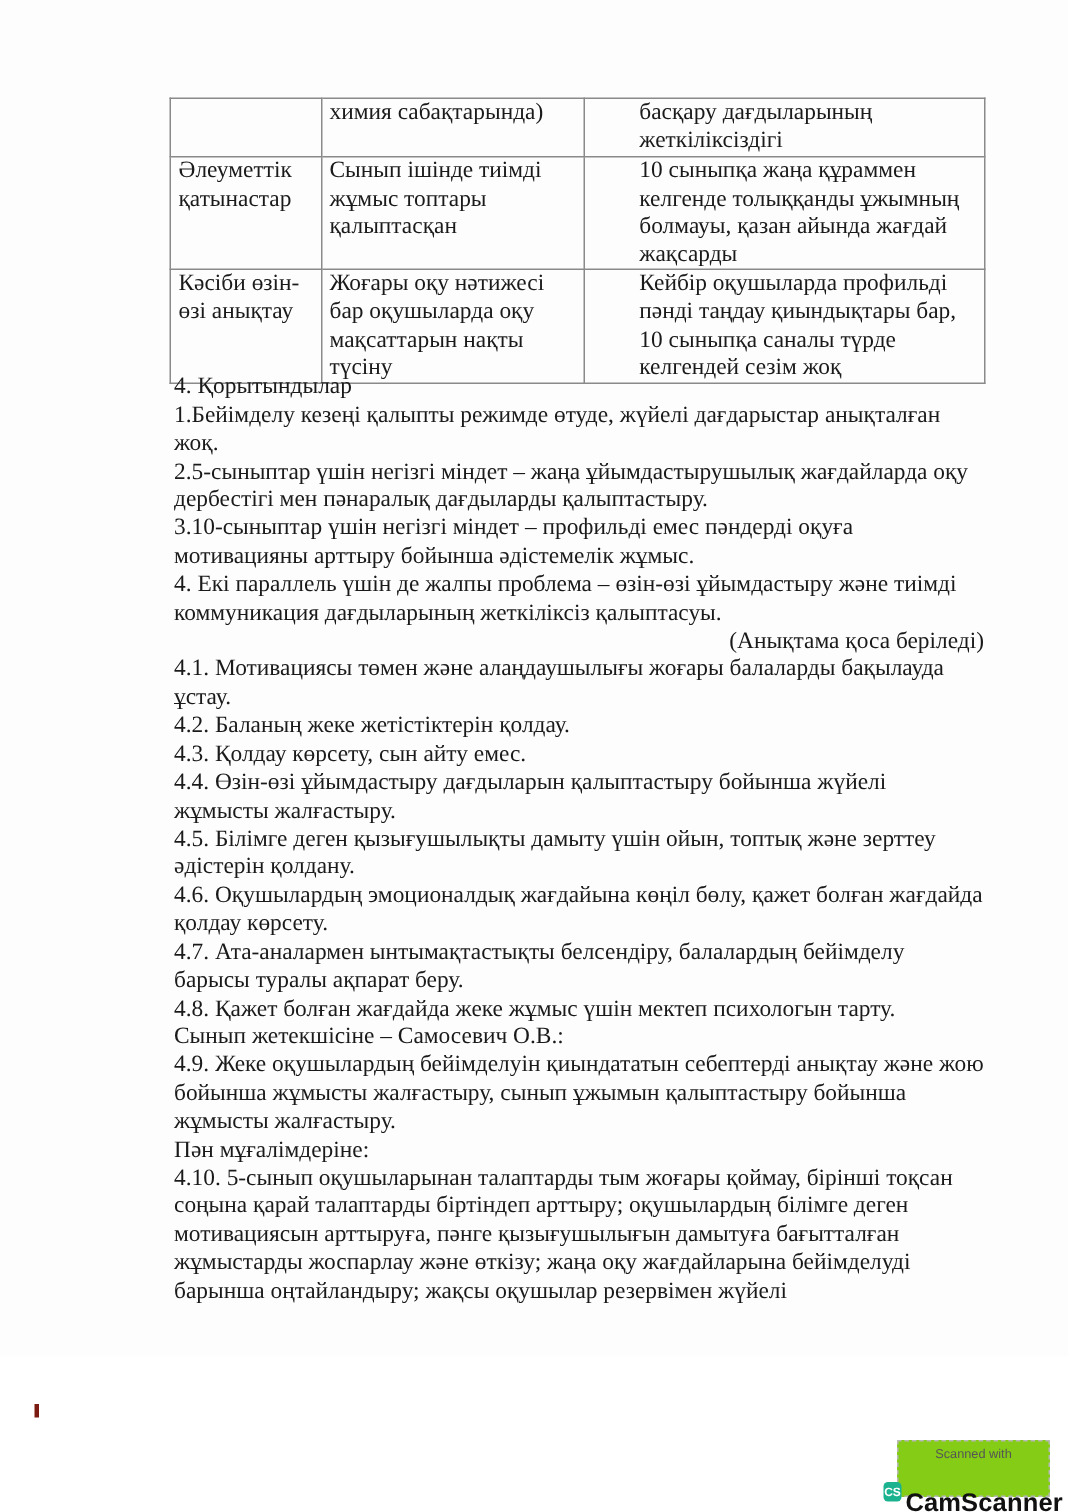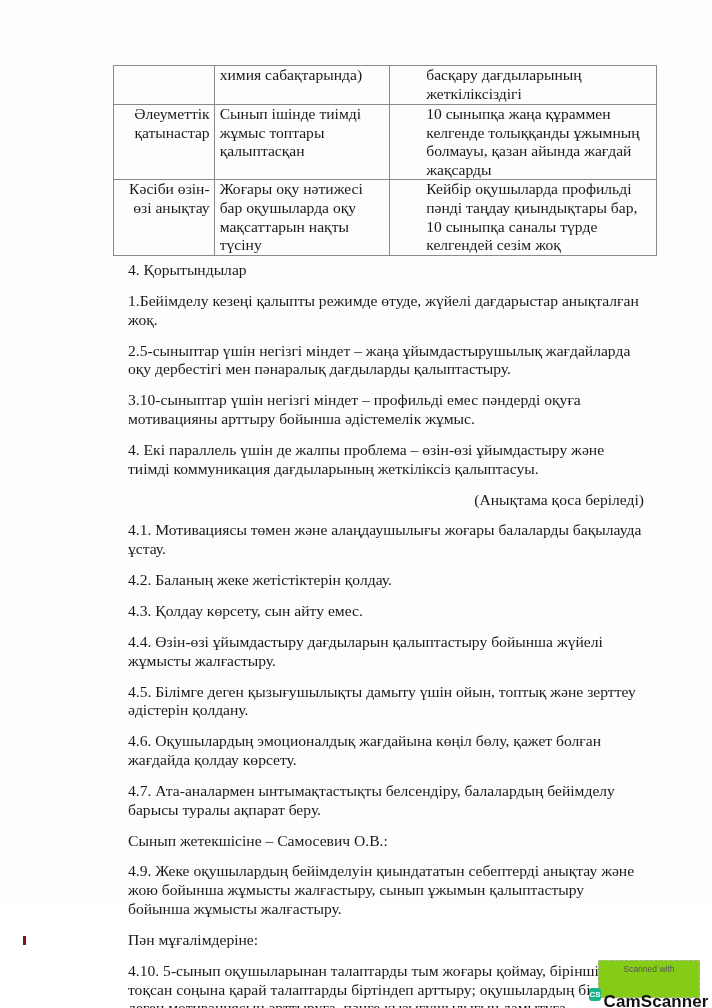--- a/index.html
+++ b/index.html
@@ -28,37 +28,37 @@
       width: 544px;
       border-collapse: collapse;
       font-size: 15.6px;
       line-height: 18.6px;
     }
     .doc-table td {
       border: 1px solid #8a8a8a;
       vertical-align: top;
       padding: 0 4px 0 5px;
     }
-    .doc-table td.c1 { width: 93px; text-align: right; }
+    .doc-table td.c1 { width: 93px; }
     .doc-table td.c2 { width: 176px; }
     .doc-table td.c3 { width: 245px; padding-left: 36px; }
     .doc-table tr.r1 td { height: 38px; }
     .doc-table tr.r2 td { height: 73px; }
     .doc-table tr.r3 td { height: 71px; }
 
     .body-text {
       position: absolute;
       left: 116px;
       top: 249px;
       width: 540px;
       font-size: 15.6px;
       line-height: 18.85px;
     }
     .body-text p {
-      margin: 12px;
+      margin: 0;
       padding: 0;
     }
     .body-text .right {
       text-align: right;
       padding-right: 0;
     }
     .body-text .heading {
       font-weight: bold;
       font-size: 16.2px;
     }
@@ -148,20 +148,21 @@
     <p>4. Екі параллель үшін де жалпы проблема – өзін-өзі ұйымдастыру және тиімді коммуникация дағдыларының жеткіліксіз қалыптасуы.</p>
     <p class="right">(Анықтама қоса беріледі)</p>
 
     <p>4.1. Мотивациясы төмен және алаңдаушылығы жоғары балаларды бақылауда ұстау.</p>
     <p>4.2. Баланың жеке жетістіктерін қолдау.</p>
     <p>4.3. Қолдау көрсету, сын айту емес.</p>
     <p>4.4. Өзін-өзі ұйымдастыру дағдыларын қалыптастыру бойынша жүйелі жұмысты жалғастыру.</p>
     <p>4.5. Білімге деген қызығушылықты дамыту үшін ойын, топтық және зерттеу әдістерін қолдану.</p>
     <p>4.6. Оқушылардың эмоционалдық жағдайына көңіл бөлу, қажет болған жағдайда қолдау көрсету.</p>
     <p>4.7. Ата-аналармен ынтымақтастықты белсендіру, балалардың бейімделу барысы туралы ақпарат беру.</p>
+    <p>4.8. Қажет болған жағдайда жеке жұмыс үшін мектеп психологын тарту.</p>
 
     <p>Сынып жетекшісіне – Самосевич О.В.:</p>
     <p>4.9. Жеке оқушылардың бейімделуін қиындататын себептерді анықтау және жою бойынша жұмысты жалғастыру, сынып ұжымын қалыптастыру бойынша жұмысты жалғастыру.</p>
 
     <p>Пән мұғалімдеріне:</p>
     <p>4.10. 5-сынып оқушыларынан талаптарды тым жоғары қоймау, бірінші тоқсан соңына қарай талаптарды біртіндеп арттыру; оқушылардың білімге деген мотивациясын арттыруға, пәнге қызығушылығын дамытуға бағытталған жұмыстарды жоспарлау және өткізу; жаңа оқу жағдайларына бейімделуді барынша оңтайландыру; жақсы оқушылар резервімен жүйелі</p>
   </div>
 
   <div class="side-mark"></div>
 

